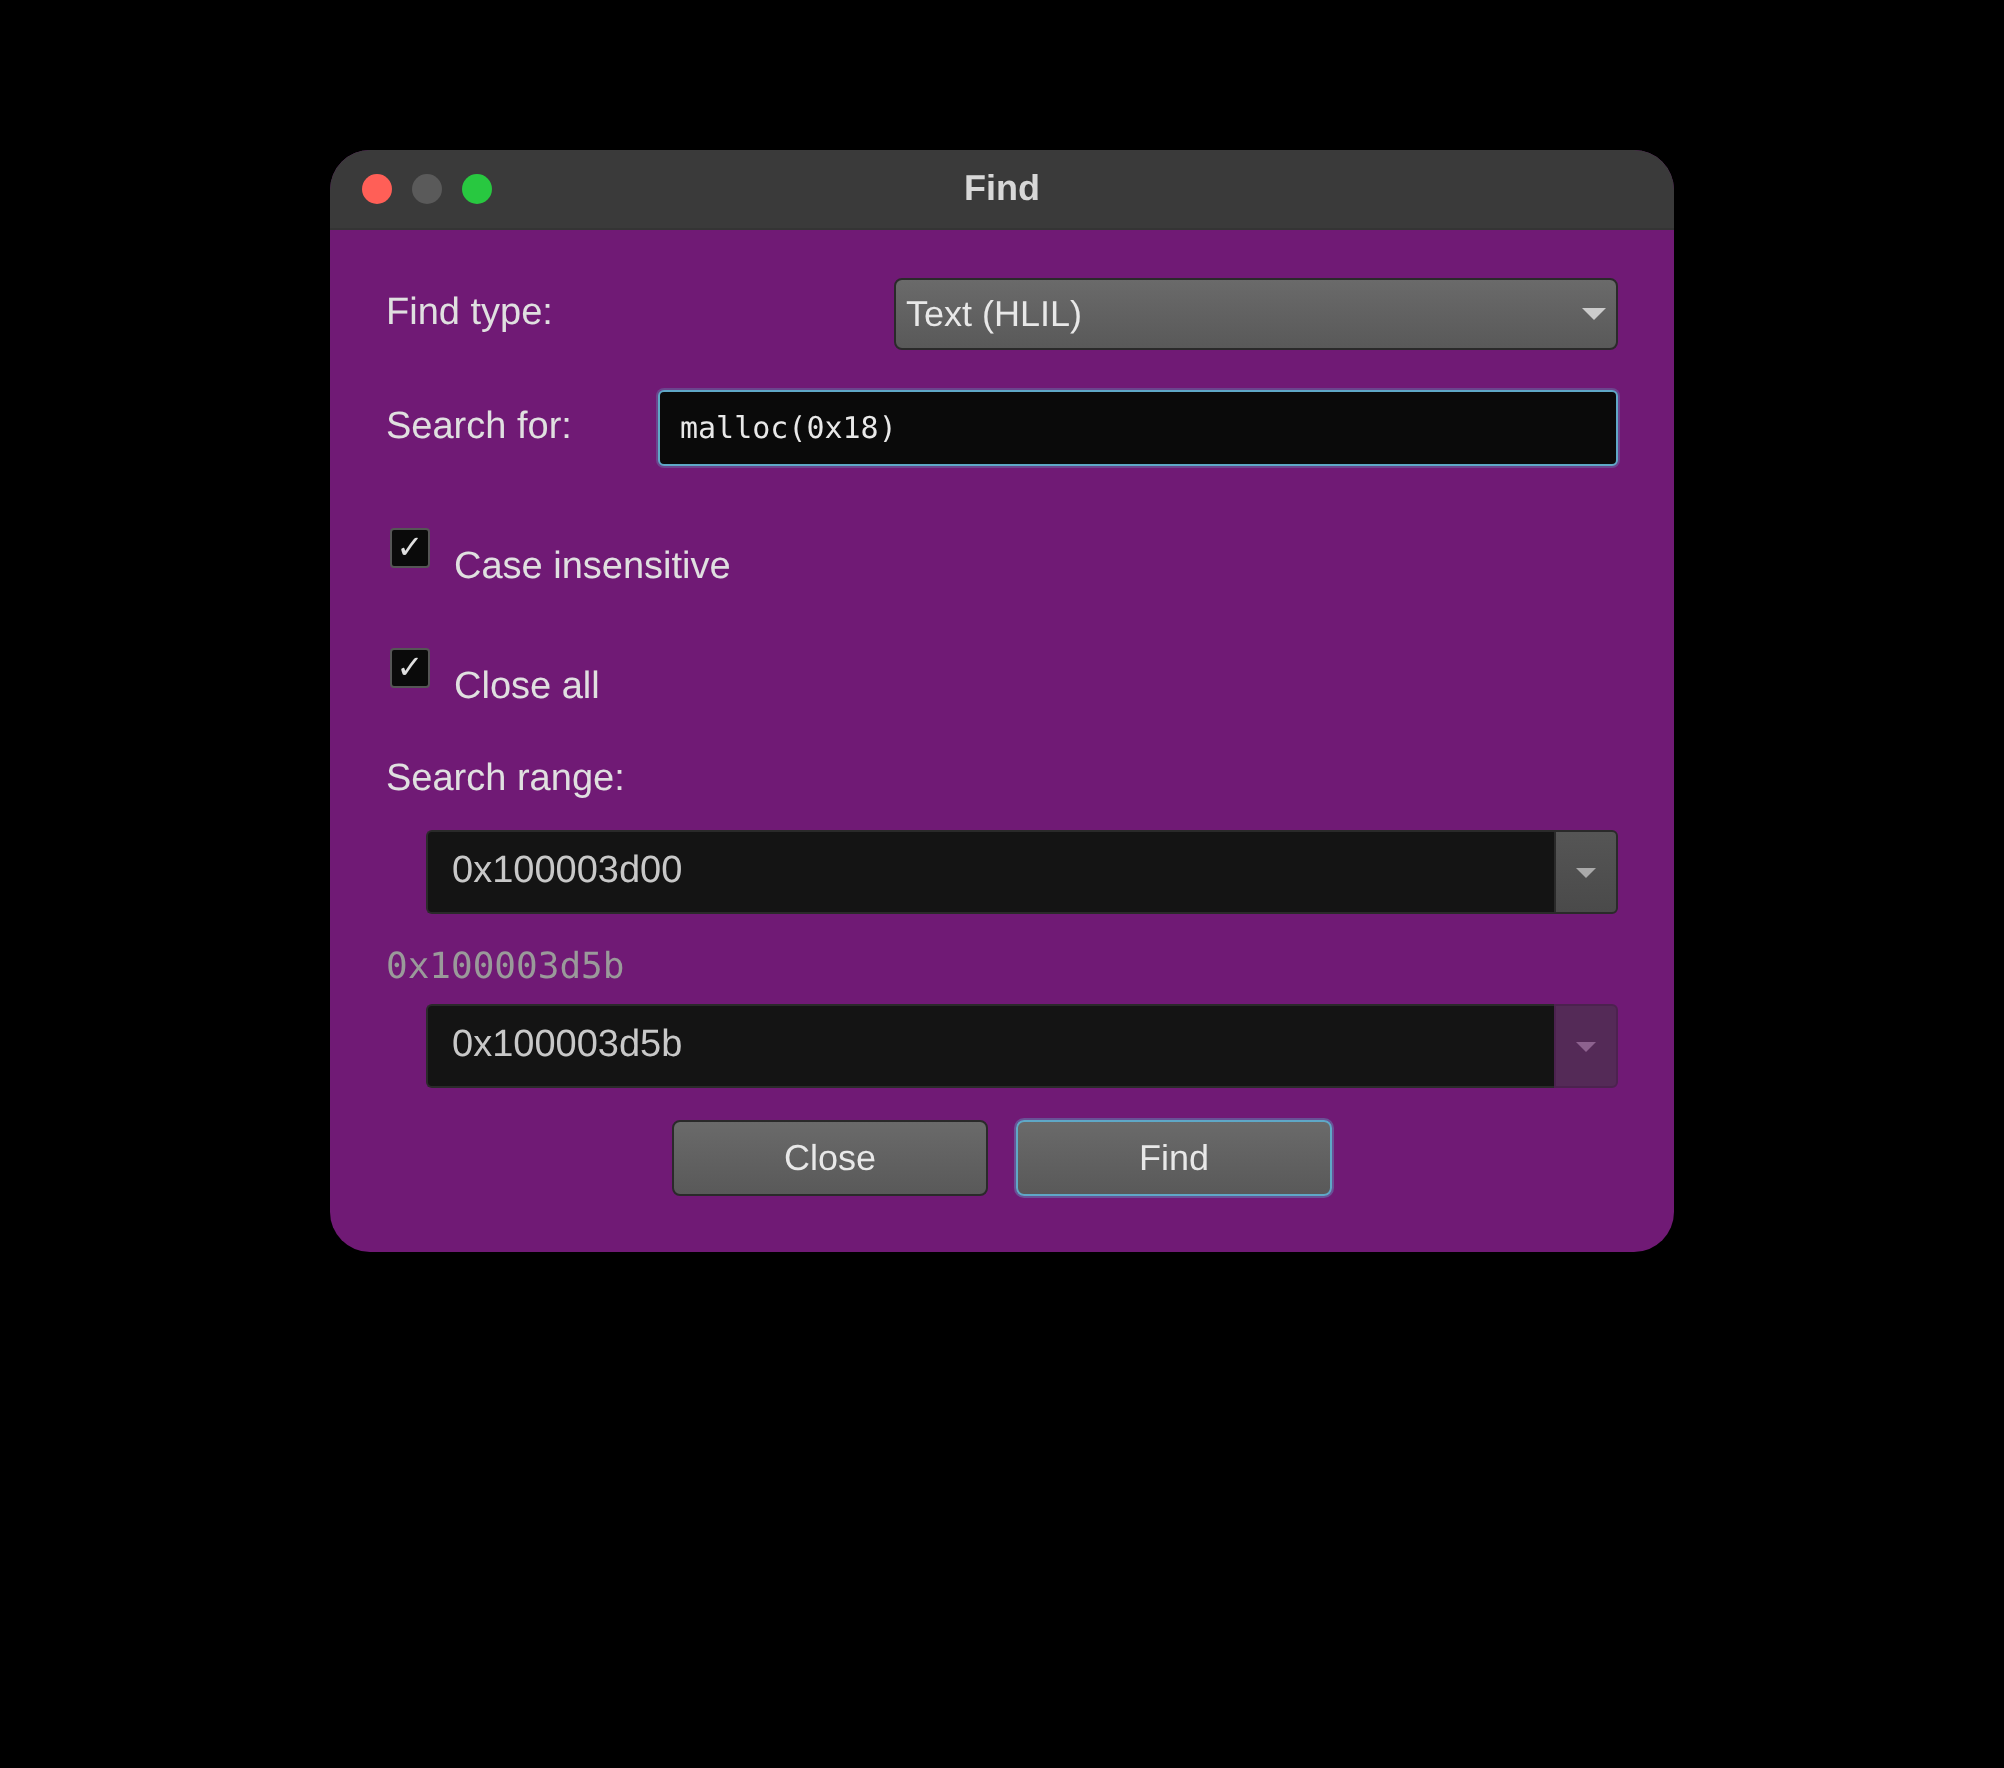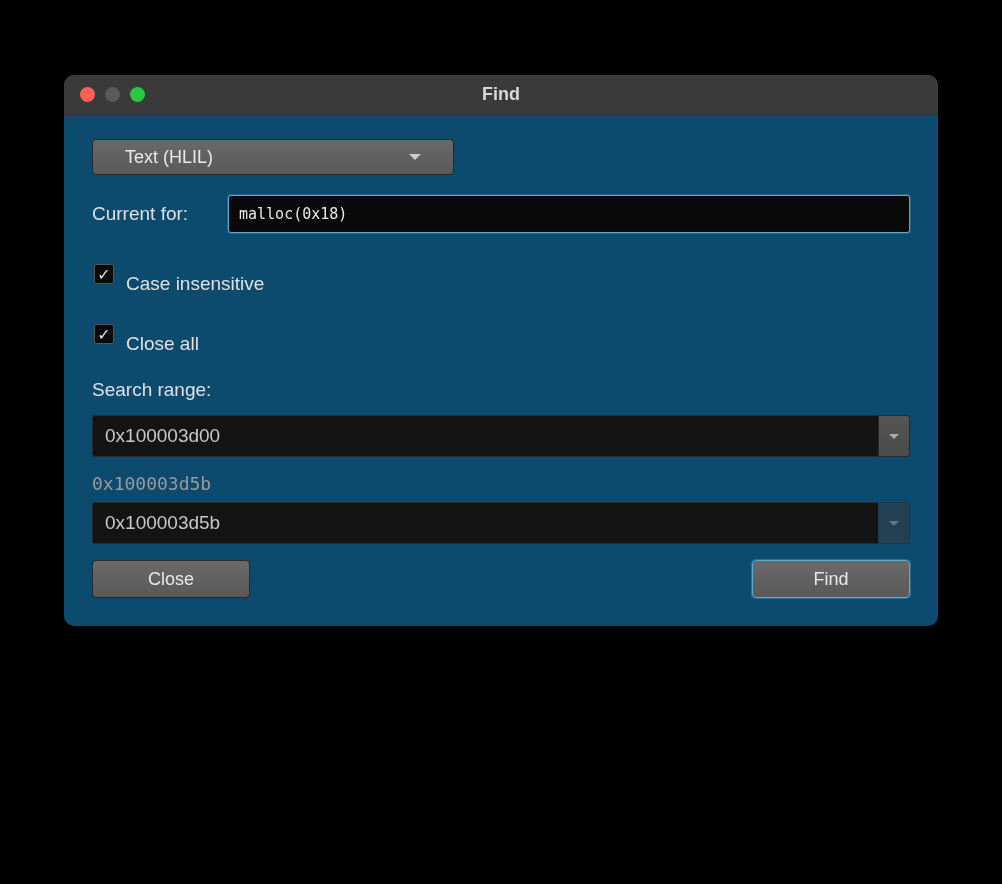--- a/index.html
+++ b/index.html
@@ -11,23 +11,23 @@
       width: 1002px;
       height: 884px;
       background: #000;
       font-family: -apple-system, BlinkMacSystemFont, "Segoe UI", sans-serif;
       display: flex;
       align-items: flex-start;
       justify-content: center;
       padding-top: 75px;
     }
     .window {
-      width: 874px;
-      background: #0c4a6e;
-      border-radius: 10px;
+      width: 672px;
+      background: #701a75;
+      border-radius: 20px;
       box-shadow: 0 20px 60px rgba(0,0,0,0.7), 0 0 0 1px rgba(0,0,0,0.4);
       overflow: hidden;
     }
     .titlebar {
       height: 40px;
       background: #3a3a3a;
       display: flex;
       align-items: center;
       position: relative;
       border-bottom: 1px solid rgba(0,0,0,0.1);
@@ -73,21 +73,21 @@
       flex: 1;
     }
     .select {
       flex: 1;
       height: 36px;
       background: linear-gradient(to bottom, #6a6a6a, #595959);
       border: 1px solid #2a2a2a;
       border-radius: 4px;
       color: #e8e8e8;
       font-size: 18px;
-      padding: 0 32px;
+      padding: 0 5px;
       display: flex;
       align-items: center;
       justify-content: space-between;
       cursor: pointer;
     }
     .select-right {
       width: 362px;
       flex: none;
     }
     .chevron {
@@ -145,20 +145,21 @@
     }
     .mono-label {
       color: #9a9a9a;
       font-size: 18px;
       font-family: 'Menlo', 'Consolas', monospace;
       margin-bottom: 8px;
     }
     .addr-row {
       display: flex;
       margin-bottom: 16px;
+      margin-left: 20px;
     }
     .addr-input {
       flex: 1;
       height: 42px;
       background: #141414;
       border: 1px solid #2a2a2a;
       border-right: none;
       border-radius: 3px 0 0 3px;
       color: #c8c8c8;
       font-size: 19px;
@@ -184,21 +185,21 @@
     }
     .chevron-sm {
       width: 0;
       height: 0;
       border-left: 5px solid transparent;
       border-right: 5px solid transparent;
       border-top: 5px solid #aaa;
     }
     .button-row {
       display: flex;
-      justify-content: space-between;
+      justify-content: center;
       gap: 14px;
       margin-top: 10px;
     }
     .btn {
       width: 158px;
       height: 38px;
       background: linear-gradient(to bottom, #6a6a6a, #595959);
       border: 1px solid #2a2a2a;
       border-radius: 4px;
       color: #e8e8e8;
@@ -222,28 +223,29 @@
       <div class="traffic-light tl-close"></div>
       <div class="traffic-light tl-min"></div>
       <div class="traffic-light tl-max"></div>
     </div>
     <div class="title">Find</div>
   </div>
 
   <div class="content">
 
     <div class="row">
+      <div class="label" style="width:auto;flex:1;">Find type:</div>
       <div class="select select-right">
         <span>Text (HLIL)</span>
         <span class="chevron"></span>
       </div>
     </div>
 
     <div class="row">
-      <div class="label">Current for:</div>
+      <div class="label">Search for:</div>
       <input class="text-input" type="text" value="malloc(0x18)" style="">
     </div>
 
     <div class="checkbox-row">
       <div class="checkbox">✓</div>
       <div class="check-label">Case insensitive</div>
     </div>
 
     <div class="checkbox-row" style="margin-bottom:24px;">
       <div class="checkbox">✓</div>

